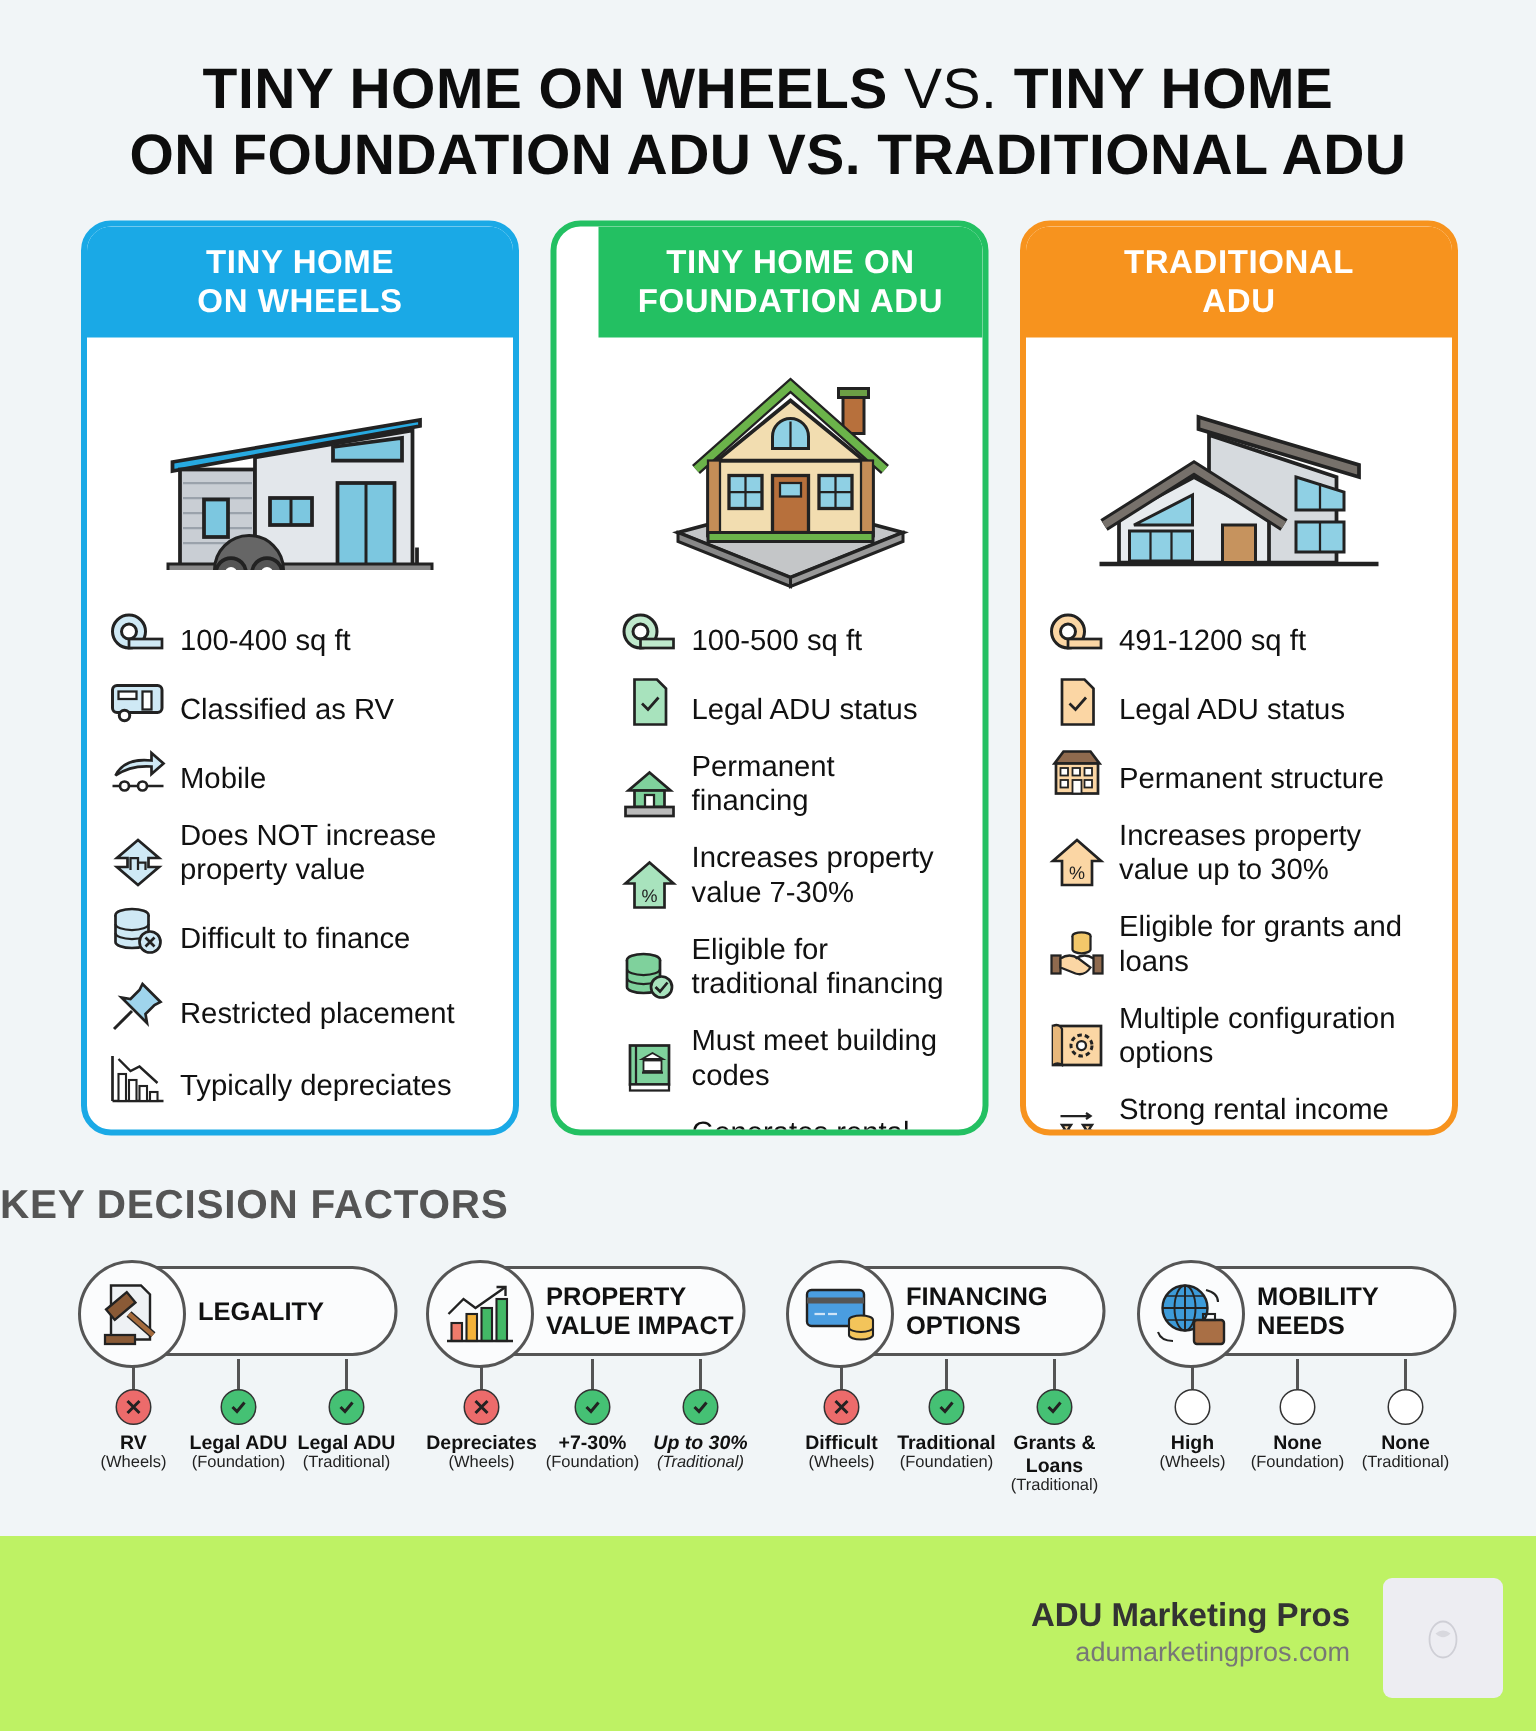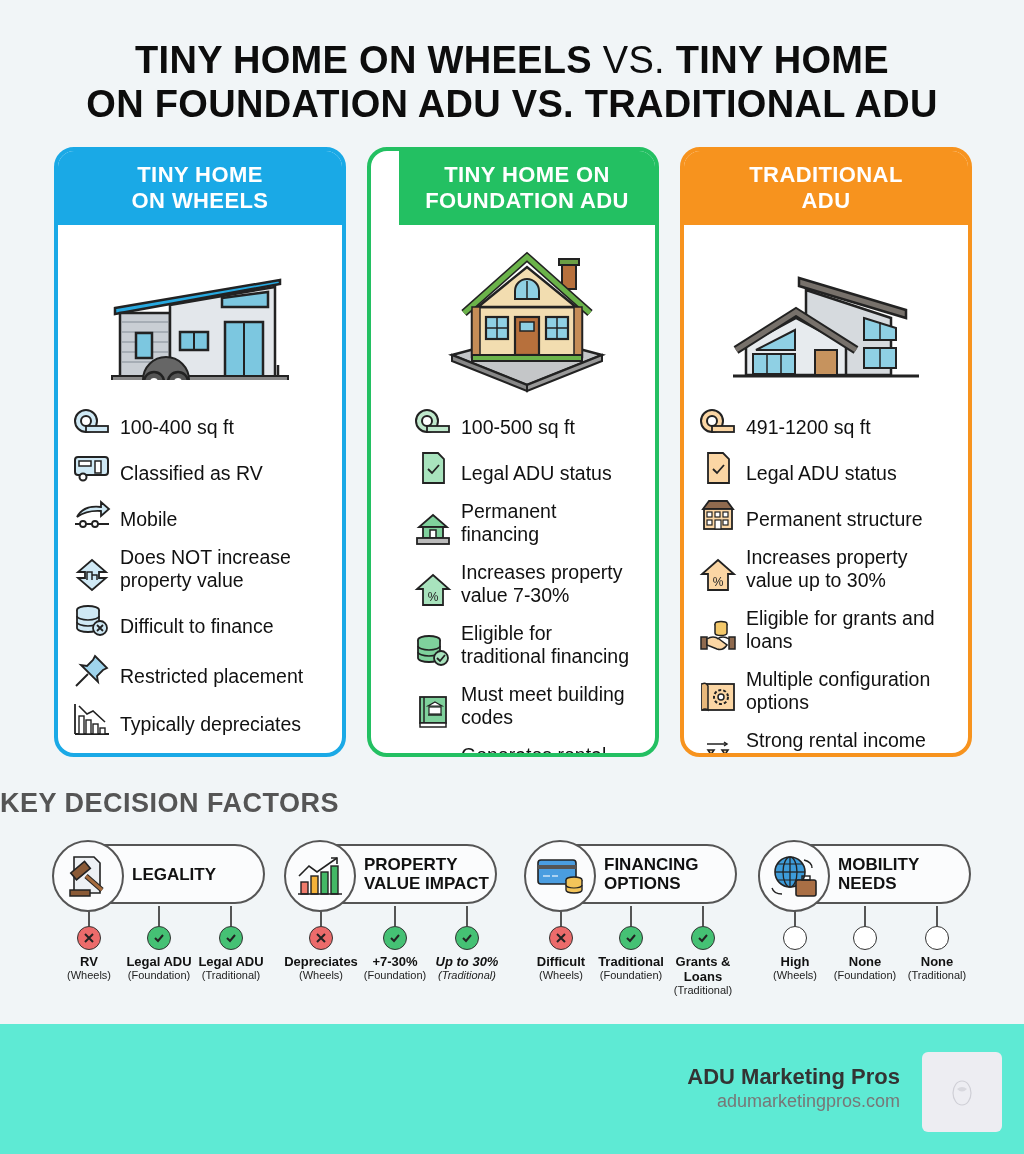--- a/index.html
+++ b/index.html
@@ -54,21 +54,21 @@
   .opt { position: absolute; top: 86px; width: 84px; text-align: center; }
   .opt .mark {
     width: 24px; height: 24px; border-radius: 50%; border: 1.5px solid #333;
     margin: 0 auto 4px; display: flex; align-items: center; justify-content: center;
   }
   .opt .mark.bad { background: #ec6b6b; }
   .opt .mark.good { background: #45c174; }
   .opt .mark.none { background: #fff; }
   .opt .v { font-weight: 700; font-size: 13px; line-height: 15px; color: #111; }
   .opt .s { font-size: 11px; line-height: 13px; color: #222; }
-  .footer { position: absolute; top: 1024px; left: 0; width: 1024px; height: 130px; background: #5eead4; }
+  .footer { position: absolute; top: 1024px; left: 0; width: 1024px; height: 130px; background: #bef264; }
   .brand { position: absolute; right: 124px; top: 40px; text-align: right; }
   .brand-name { font-weight: 700; font-size: 22px; color: #333; line-height: 26px; }
   .brand-url { font-size: 18px; color: #777; line-height: 22px; }
   .logo-box { position: absolute; left: 922px; top: 28px; width: 80px; height: 80px; background: #ededf2; border-radius: 6px; display: flex; align-items: center; justify-content: center; }
 </style>
 </head>
 <body>
 
 <div class="main-title">
   <div><span>TINY HOME ON WHEELS</span><span class="vs"> VS. </span><span>TINY HOME</span></div>

